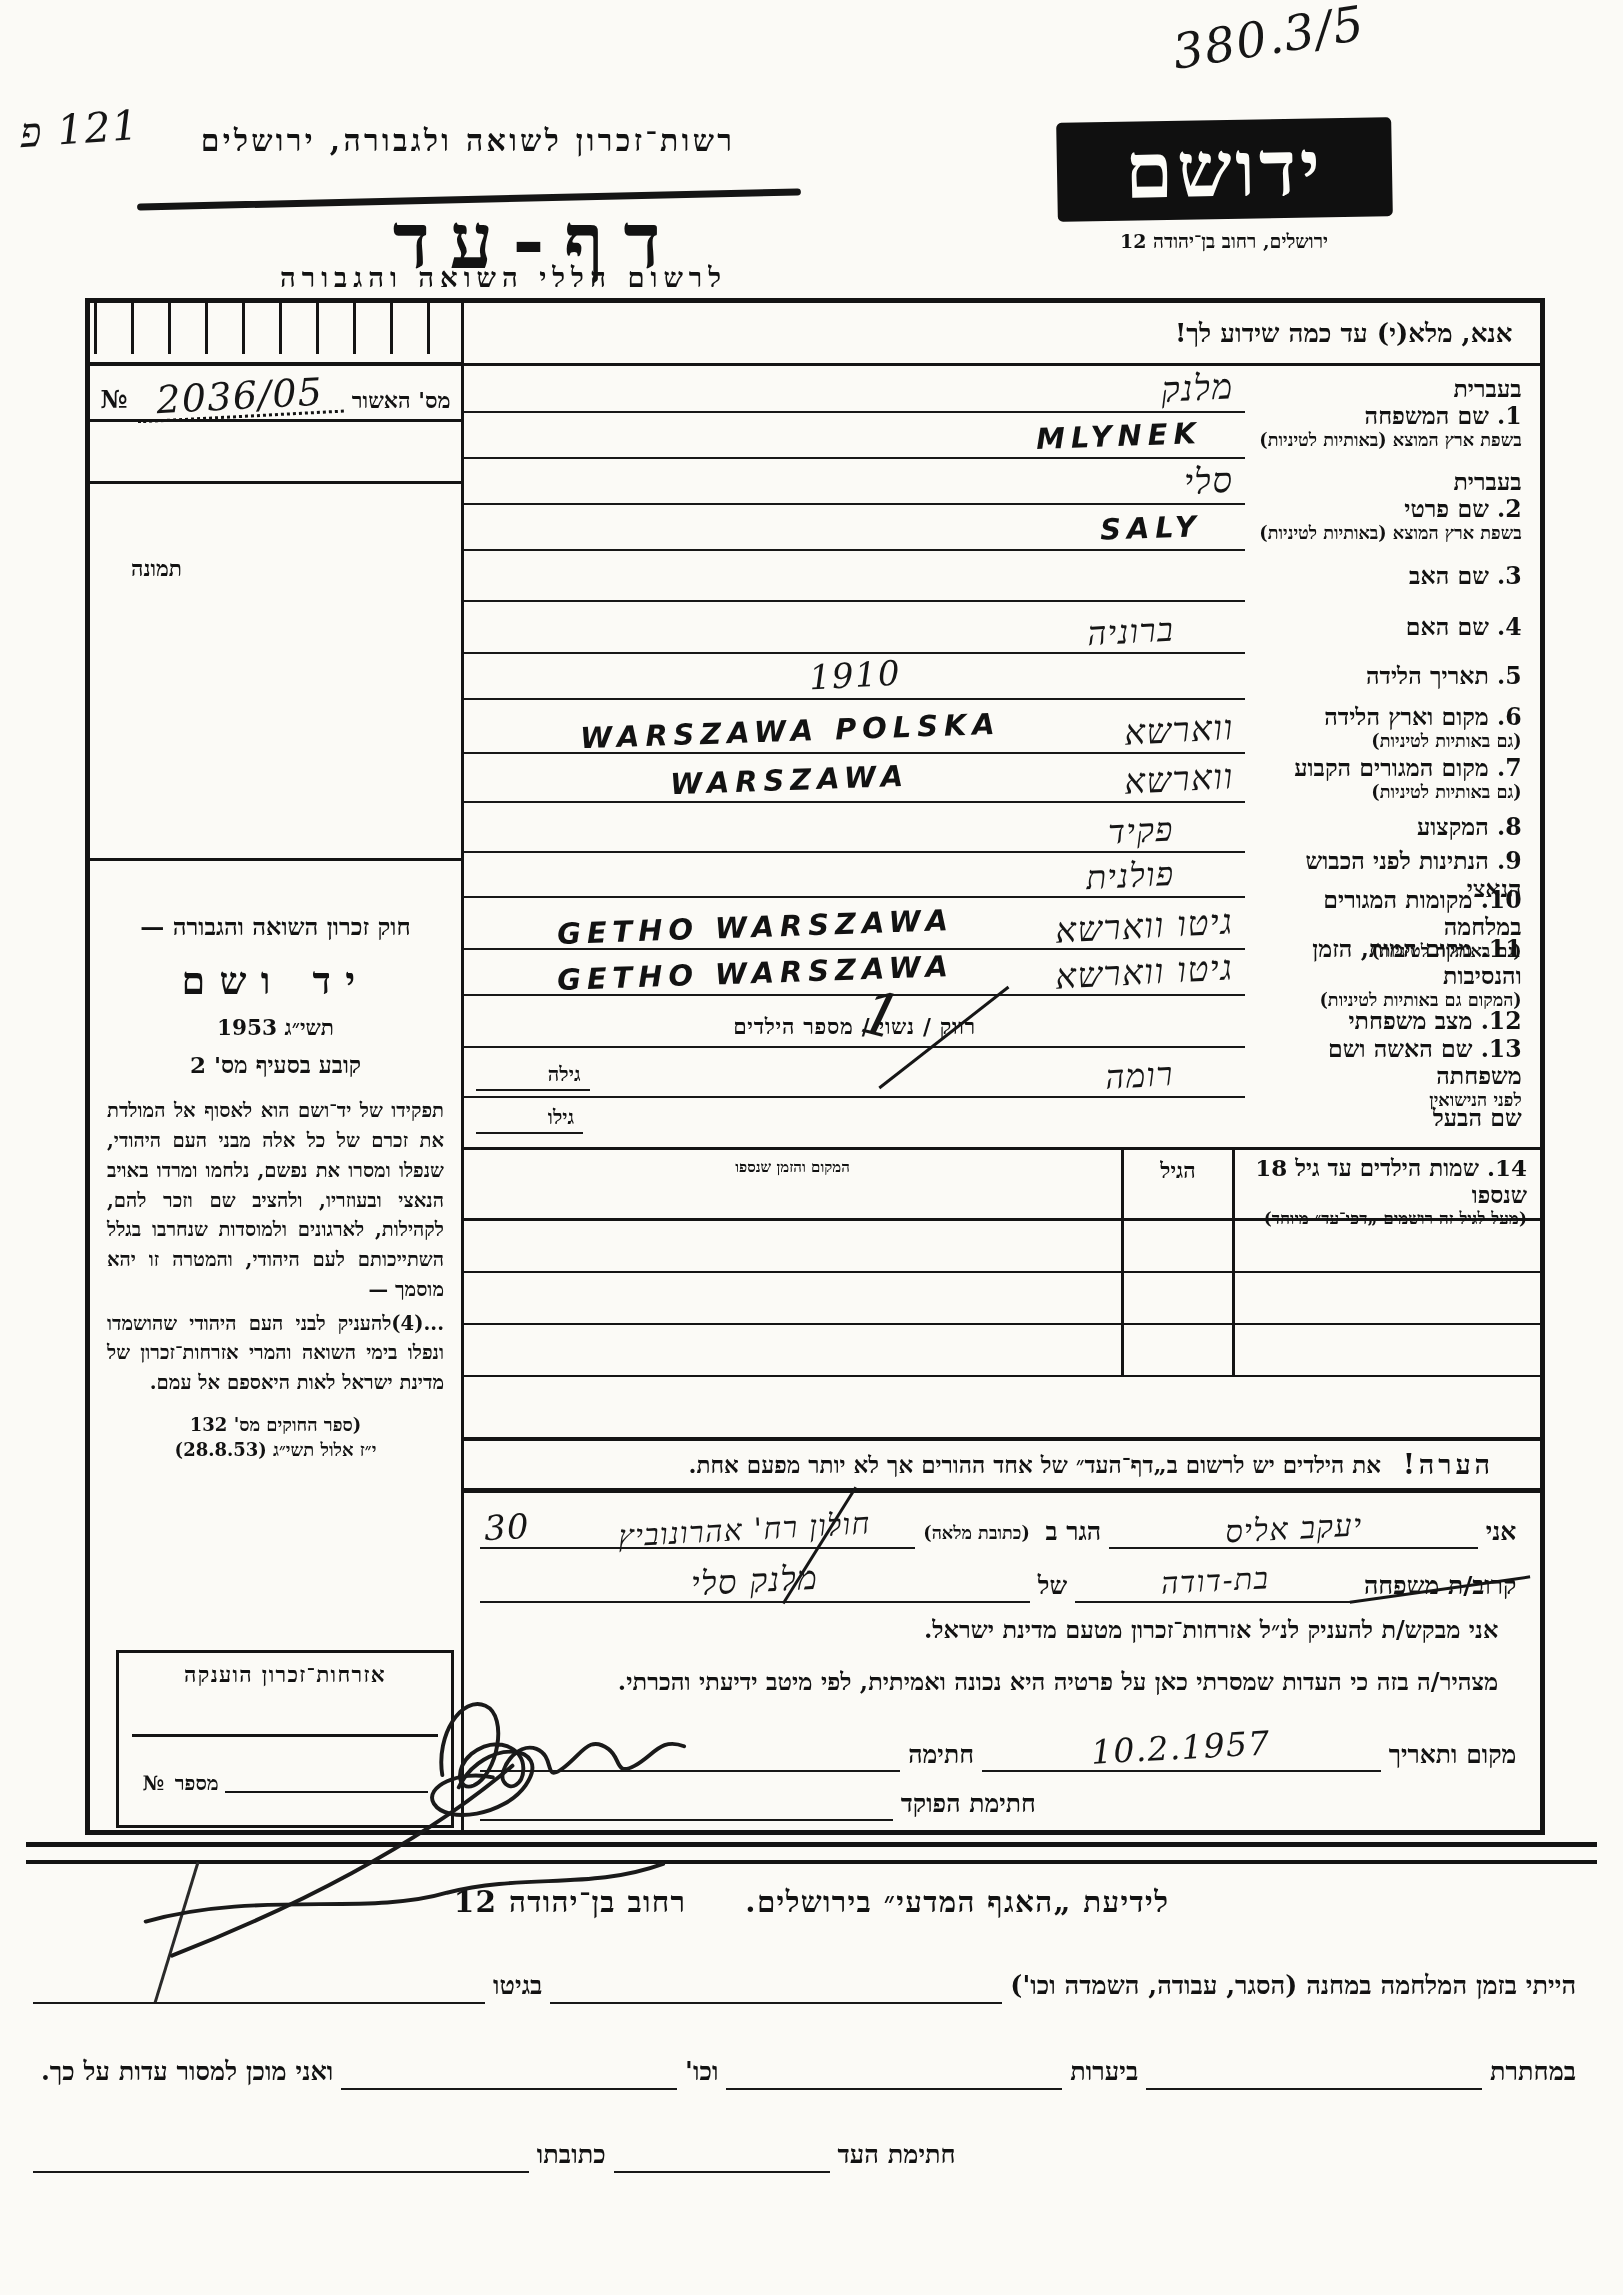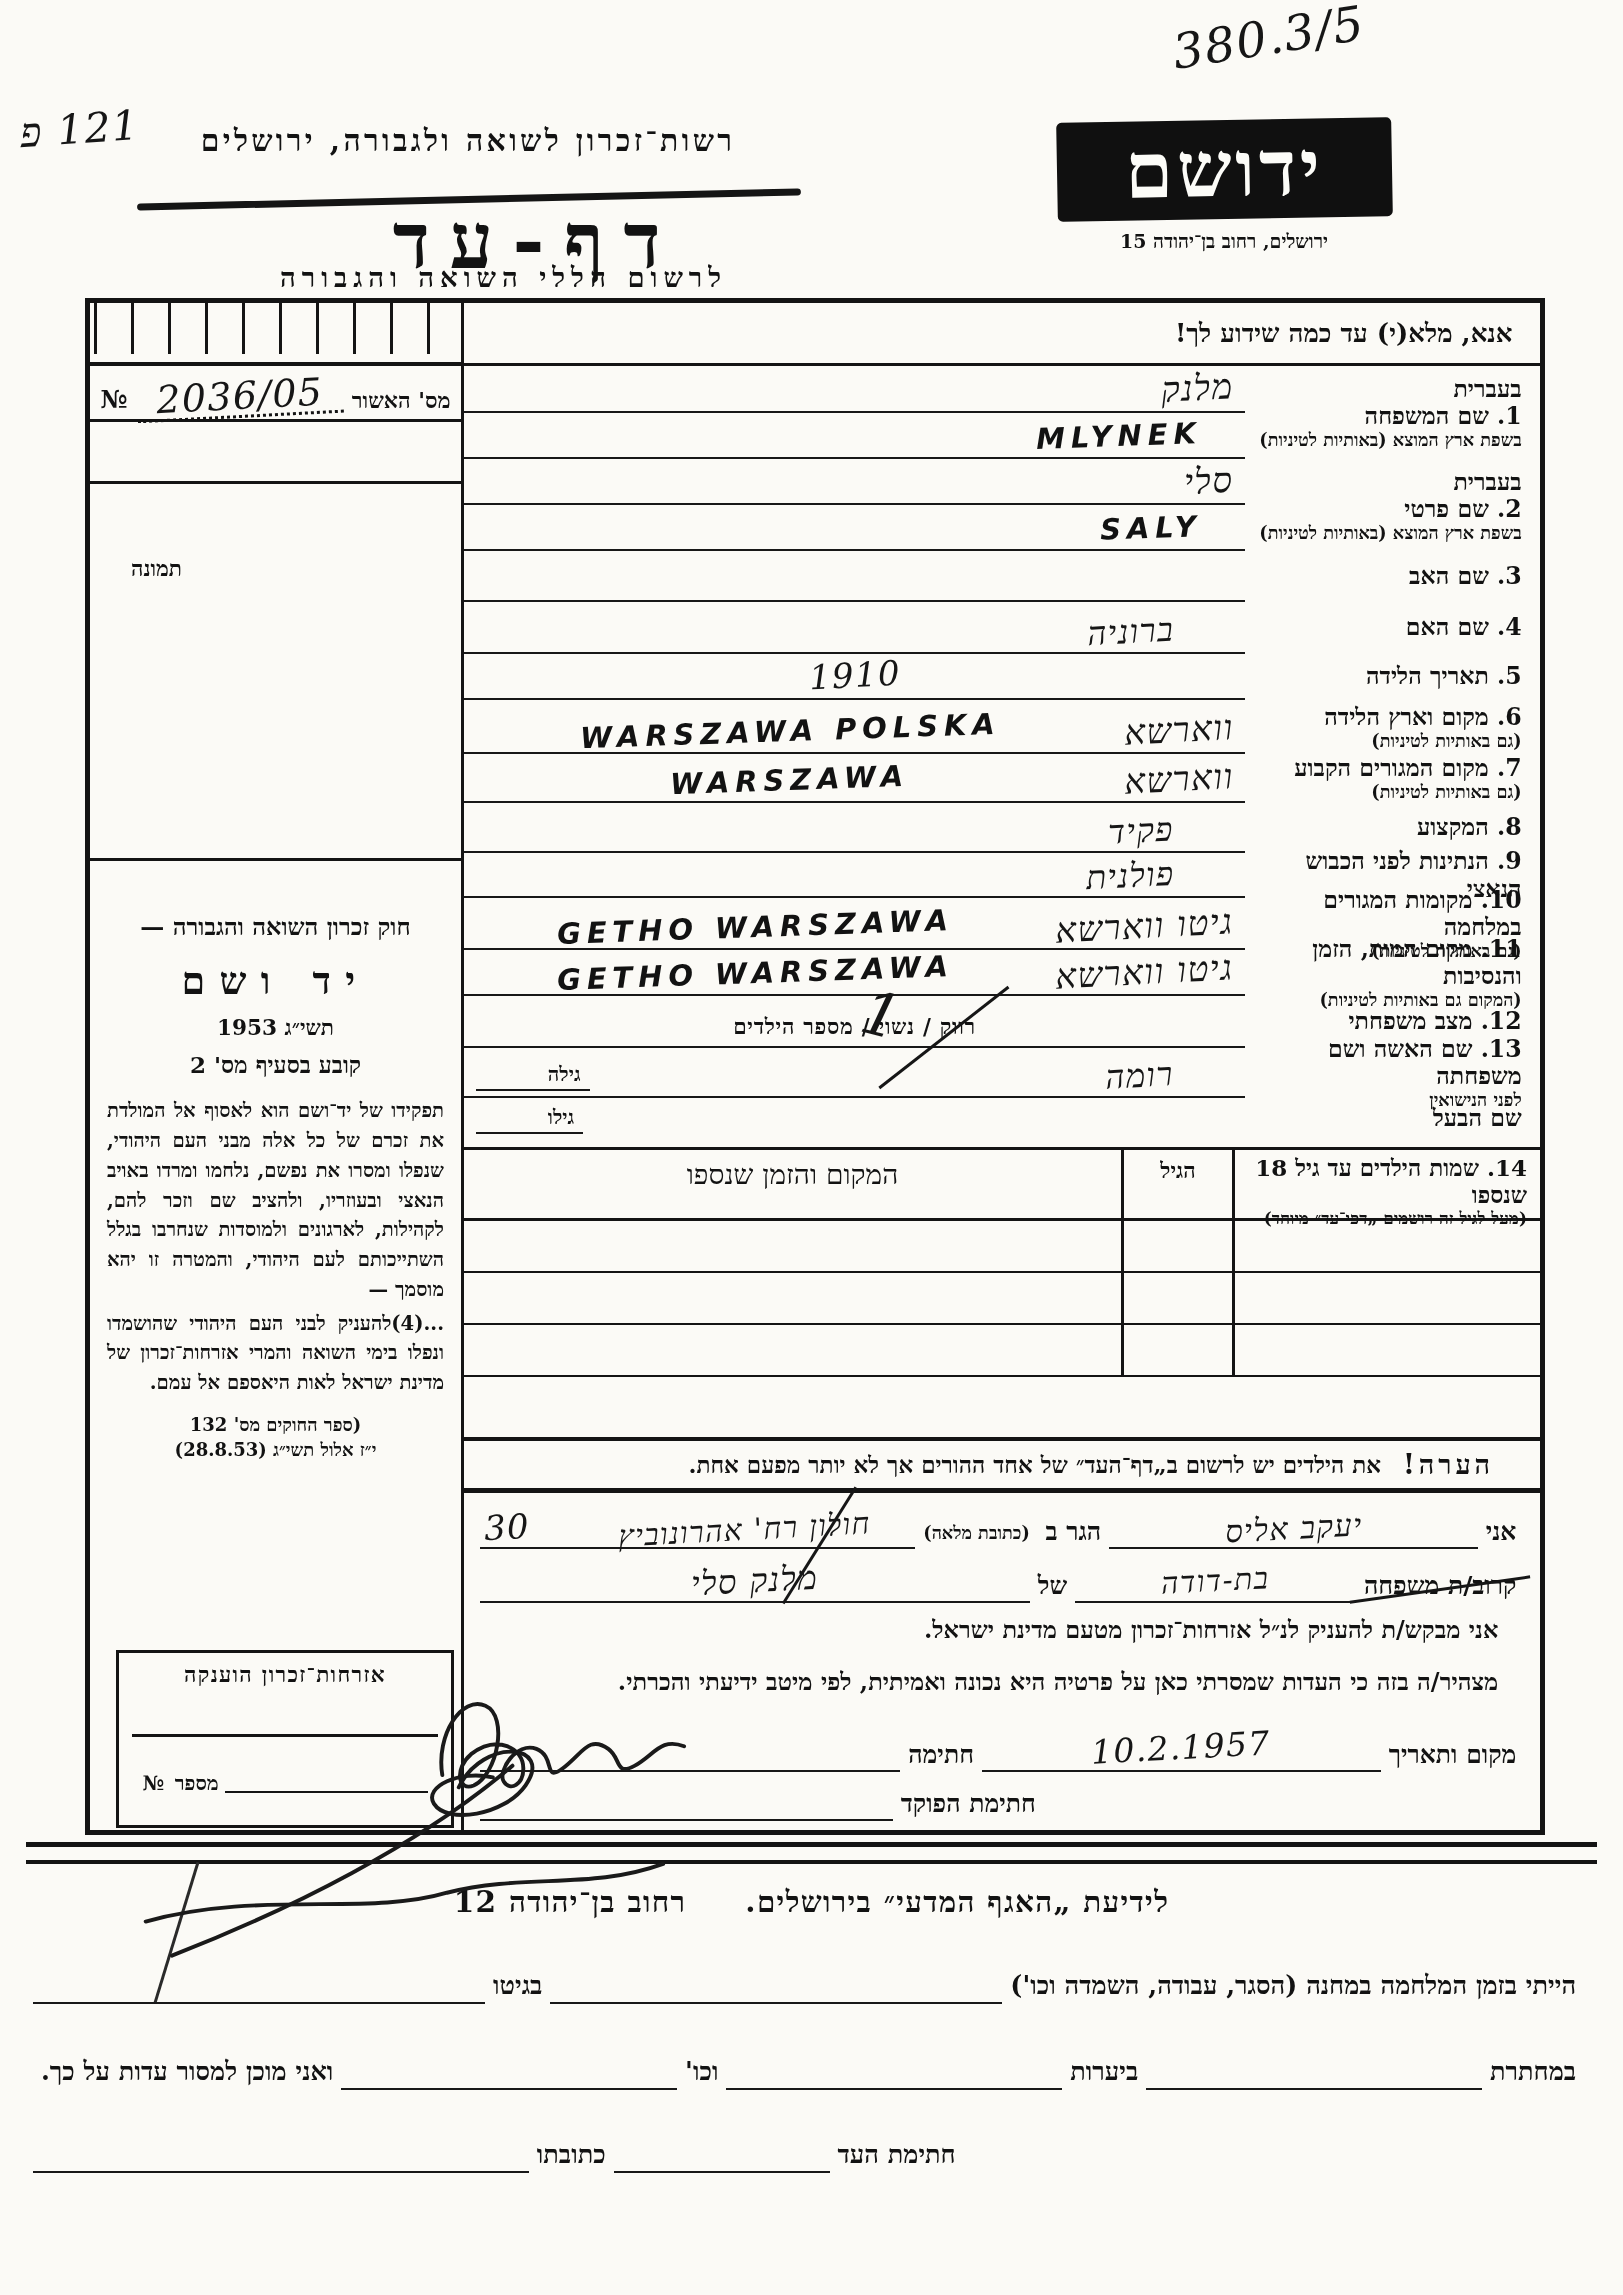--- a/index.html
+++ b/index.html
@@ -91,21 +91,21 @@
   
   .ctable{display:grid;direction:rtl;grid-template-columns:308px 111px 1fr;margin-top:7.9px;
           border-top:3.9px solid #141414;}
   .c{box-sizing:border-box;}
   .ch{height:71px;border-bottom:3.3px solid #141414;}
   .cb{height:52px;border-bottom:2.6px solid #141414;}
   .col-names{border-left:3.3px solid #141414;padding:5.2px 13px 0 5.2px;text-align:right;}
   .col-age{border-left:3.3px solid #141414;text-align:center;}
   .col-place{text-align:center;}
   .ch.col-age{font-size:21.6px;font-weight:800;padding-top:7.9px;}
-  .ch.col-place{font-size:28px;font-weight:400;padding-top:7.9px;}
+  .ch.col-place{font-size:15px;font-weight:700;padding-top:7.9px;}
   .t-main{font-size:23px;font-weight:800;line-height:1.15;}
   .t-sub{font-size:17px;font-weight:700;}
   .tgap{height:60px;flex:none;}
   .hrule{height:4.6px;background:#141414;flex:none;}
   .note{height:47px;display:flex;direction:rtl;align-items:center;padding-right:46px;flex:none;}
   .note-word{font-size:27px;font-weight:900;letter-spacing:3.9px;margin-left:22px;}
   .note-text{font-size:23px;font-weight:800;}
 
   
   .drow{display:flex;direction:rtl;align-items:flex-end;padding:0 15.7px;box-sizing:border-box;flex:none;}
@@ -153,21 +153,21 @@
   <div class="corner-num hw">121 פ</div>
   <div class="file-num hw">380.3/5</div>
 
   <div class="authority">רשות־זכרון לשואה ולגבורה, ירושלים</div>
   <div class="authority-rule"></div>
   <div class="form-title">דף-עד</div>
   <div class="form-subtitle">לרשום חללי השואה והגבורה</div>
   <div class="logo-box">
     <span>ידושם</span>
   </div>
-  <div class="logo-addr">ירושלים, רחוב בן־יהודה 15</div>
+  <div class="logo-addr">ירושלים, רחוב בן־יהודה 12</div>
 
   <div class="mainbox">
 
     <div class="leftcol">
       <div class="comb"></div>
       <div class="comb-rule"></div>
       <div class="approval">
         <span class="no-symbol">№</span>
         <span class="approval-value hw">2036/05</span>
         <span class="approval-label">מס' האשור</span>

